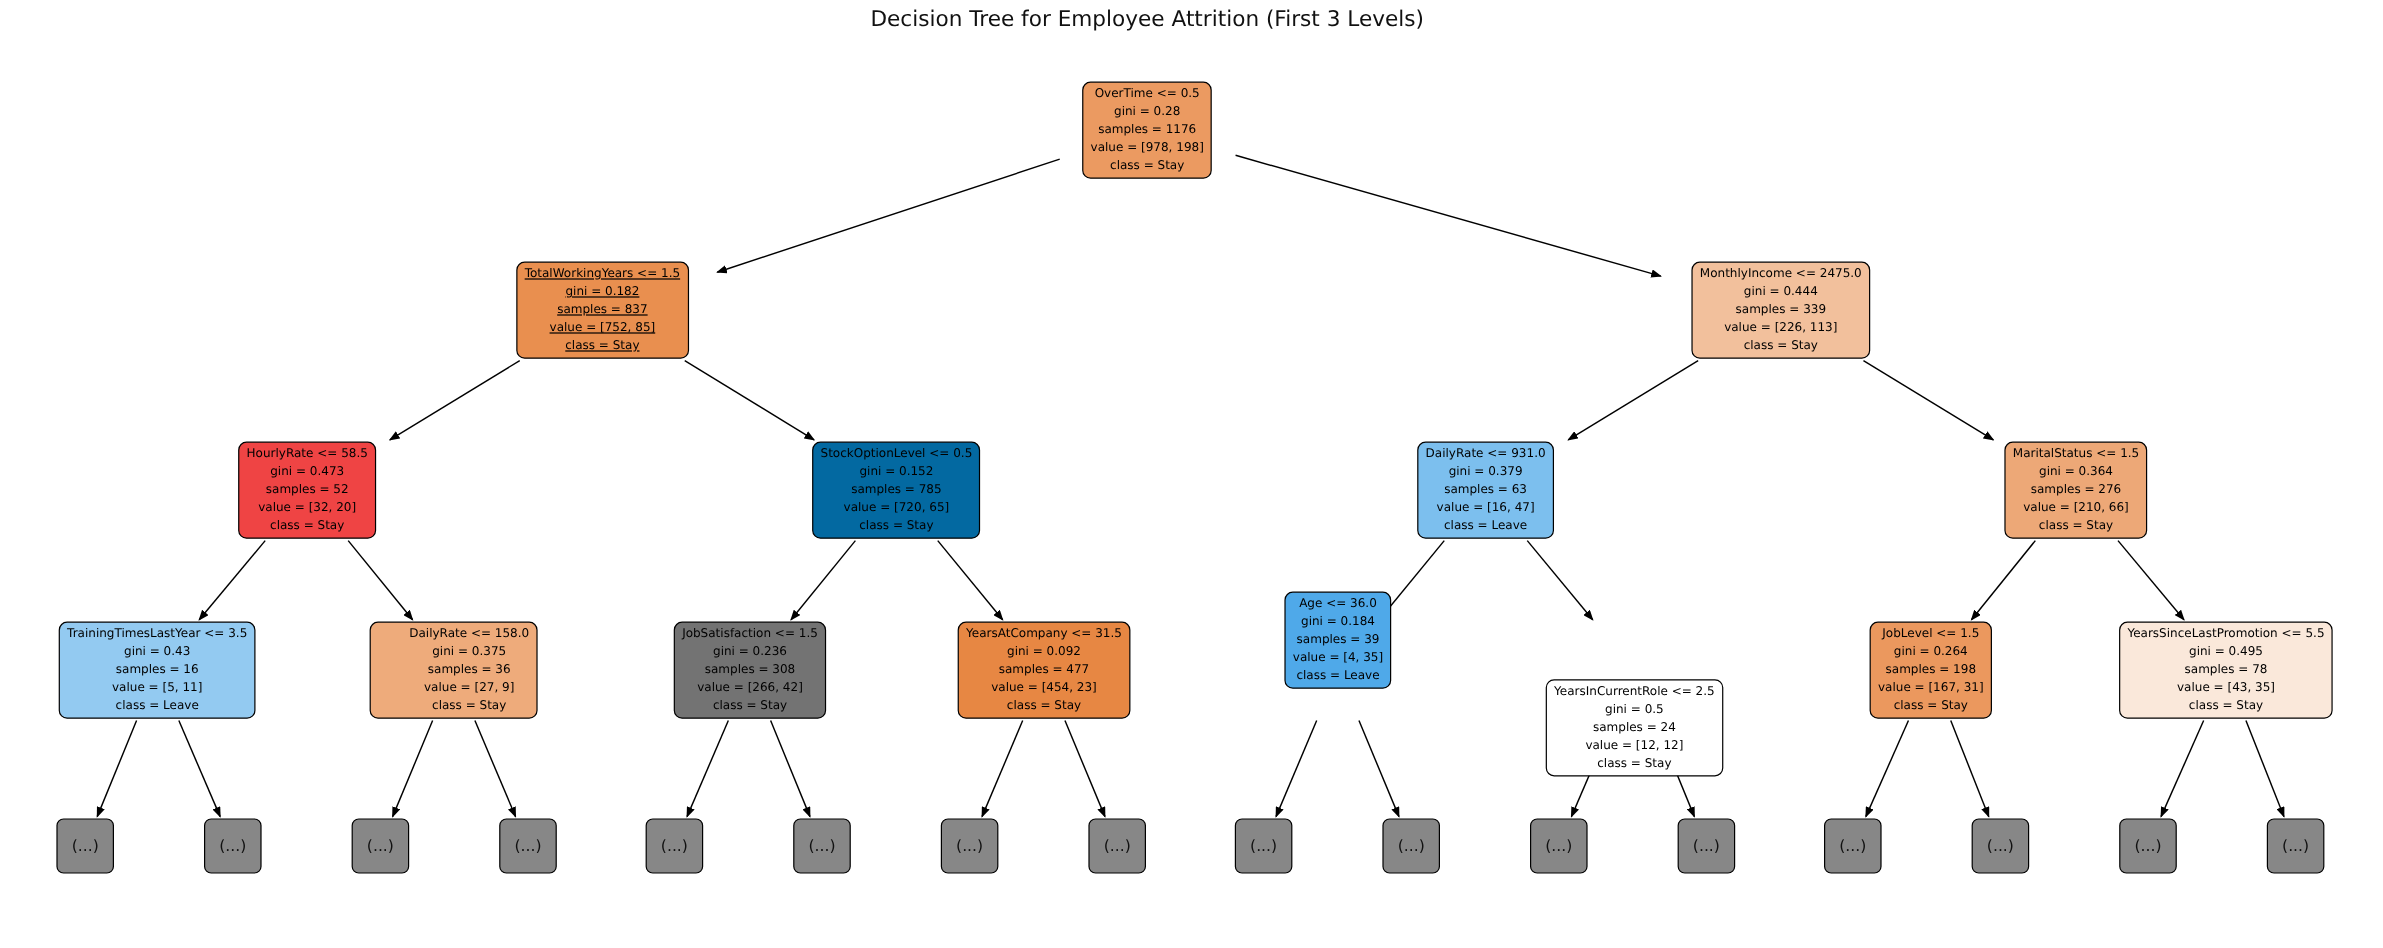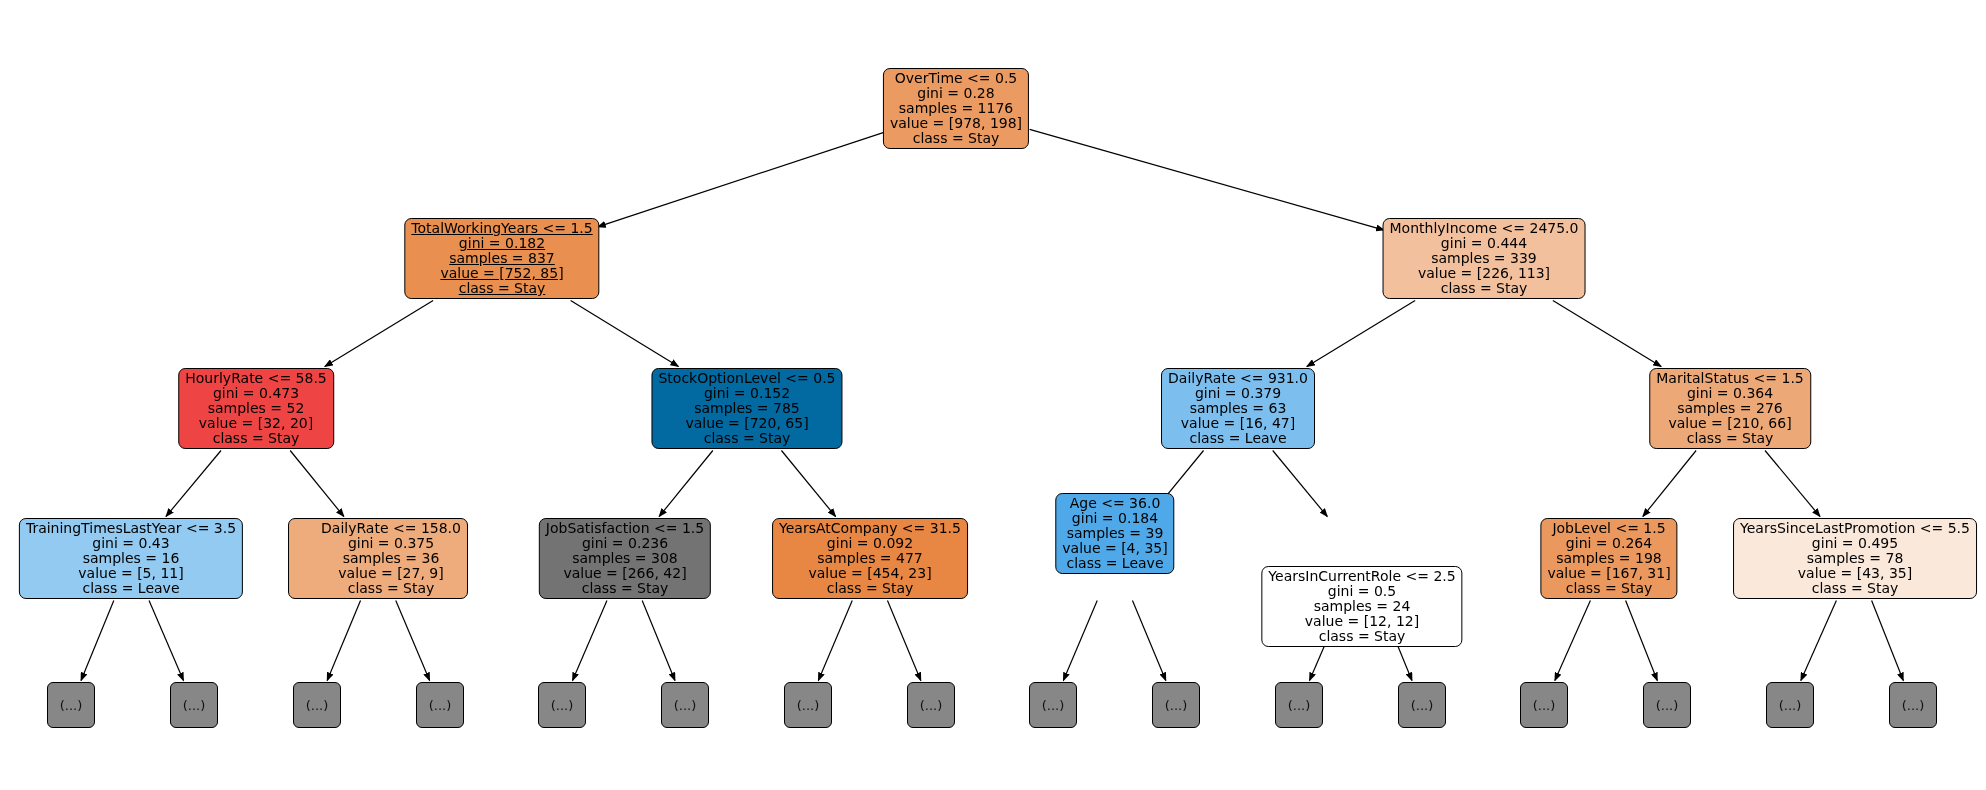--- a/index.html
+++ b/index.html
@@ -2,21 +2,21 @@
 <html><head>
 <meta charset="utf-8">
 <style>
   html,body{margin:0;padding:0;background:#ffffff;}
   #stage{position:relative;width:1986px;height:790px;background:#ffffff;overflow:hidden;
          font-family:"DejaVu Sans","Liberation Sans",sans-serif;color:#000;}
   #title{position:absolute;top:6px;left:956px;transform:translateX(-50%);
          font-size:18px;white-space:nowrap;color:#111;}
   #edges{position:absolute;left:0;top:0;pointer-events:none;}
   .node{position:absolute;transform:translateX(-50%);border:1.5px solid #000;
-        border-radius:7px;padding:2px 6px;font-size:14px;line-height:15px;
+        border-radius:7px;padding:2px 6px;font-size:10px;line-height:15px;
         text-align:center;white-space:nowrap;box-sizing:border-box;}
   .leaf{position:absolute;transform:translateX(-50%);width:48px;height:46px;
         border:1.5px solid #000;border-radius:6px;display:flex;align-items:center;
         justify-content:center;font-size:13px;box-sizing:border-box;color:#111;}
 </style>
 </head>
 <body>
 
 <div id="stage">
   <svg id="edges" width="1986" height="790">
@@ -50,20 +50,21 @@
       <line x1="1097.2400682593857" y1="600.465" x2="1063.3537883959045" y2="680.535" stroke="#000000" stroke-width="1.2" marker-end="url(#arrow)"></line>
       <line x1="1132.473481228669" y1="600.465" x2="1165.8132081911263" y2="680.535" stroke="#000000" stroke-width="1.2" marker-end="url(#arrow)"></line>
       <line x1="1343.9536177474404" y1="600.465" x2="1309.520784982935" y2="680.535" stroke="#000000" stroke-width="1.2" marker-end="url(#arrow)"></line>
       <line x1="1379.1870307167235" y1="600.465" x2="1411.980204778157" y2="680.535" stroke="#000000" stroke-width="1.2" marker-end="url(#arrow)"></line>
       <line x1="1590.3807167235495" y1="600.465" x2="1554.8547781569966" y2="680.535" stroke="#000000" stroke-width="1.2" marker-end="url(#arrow)"></line>
       <line x1="1625.6141296928329" y1="600.465" x2="1657.3141979522184" y2="680.535" stroke="#000000" stroke-width="1.2" marker-end="url(#arrow)"></line>
       <line x1="1836.3807167235495" y1="600.465" x2="1800.8547781569966" y2="680.535" stroke="#000000" stroke-width="1.2" marker-end="url(#arrow)"></line>
       <line x1="1871.6141296928329" y1="600.465" x2="1903.3141979522184" y2="680.535" stroke="#000000" stroke-width="1.2" marker-end="url(#arrow)"></line>
     </svg>
 
+  <div id="title">Decision Tree for Employee Attrition (First 3 Levels)</div>
 
   <div class="node" style="left: 956px; top: 68px; background-color: rgb(235, 154, 97);">
     <div>OverTime &lt;= 0.5</div>
     <div>gini = 0.28</div>
     <div>samples = 1176</div>
     <div>value = [978, 198]</div>
     <div>class = Stay</div>
   </div>
 
   <div class="node" style="left: 502px; top: 218px; background-color: rgb(233, 143, 79); text-decoration: underline;">

